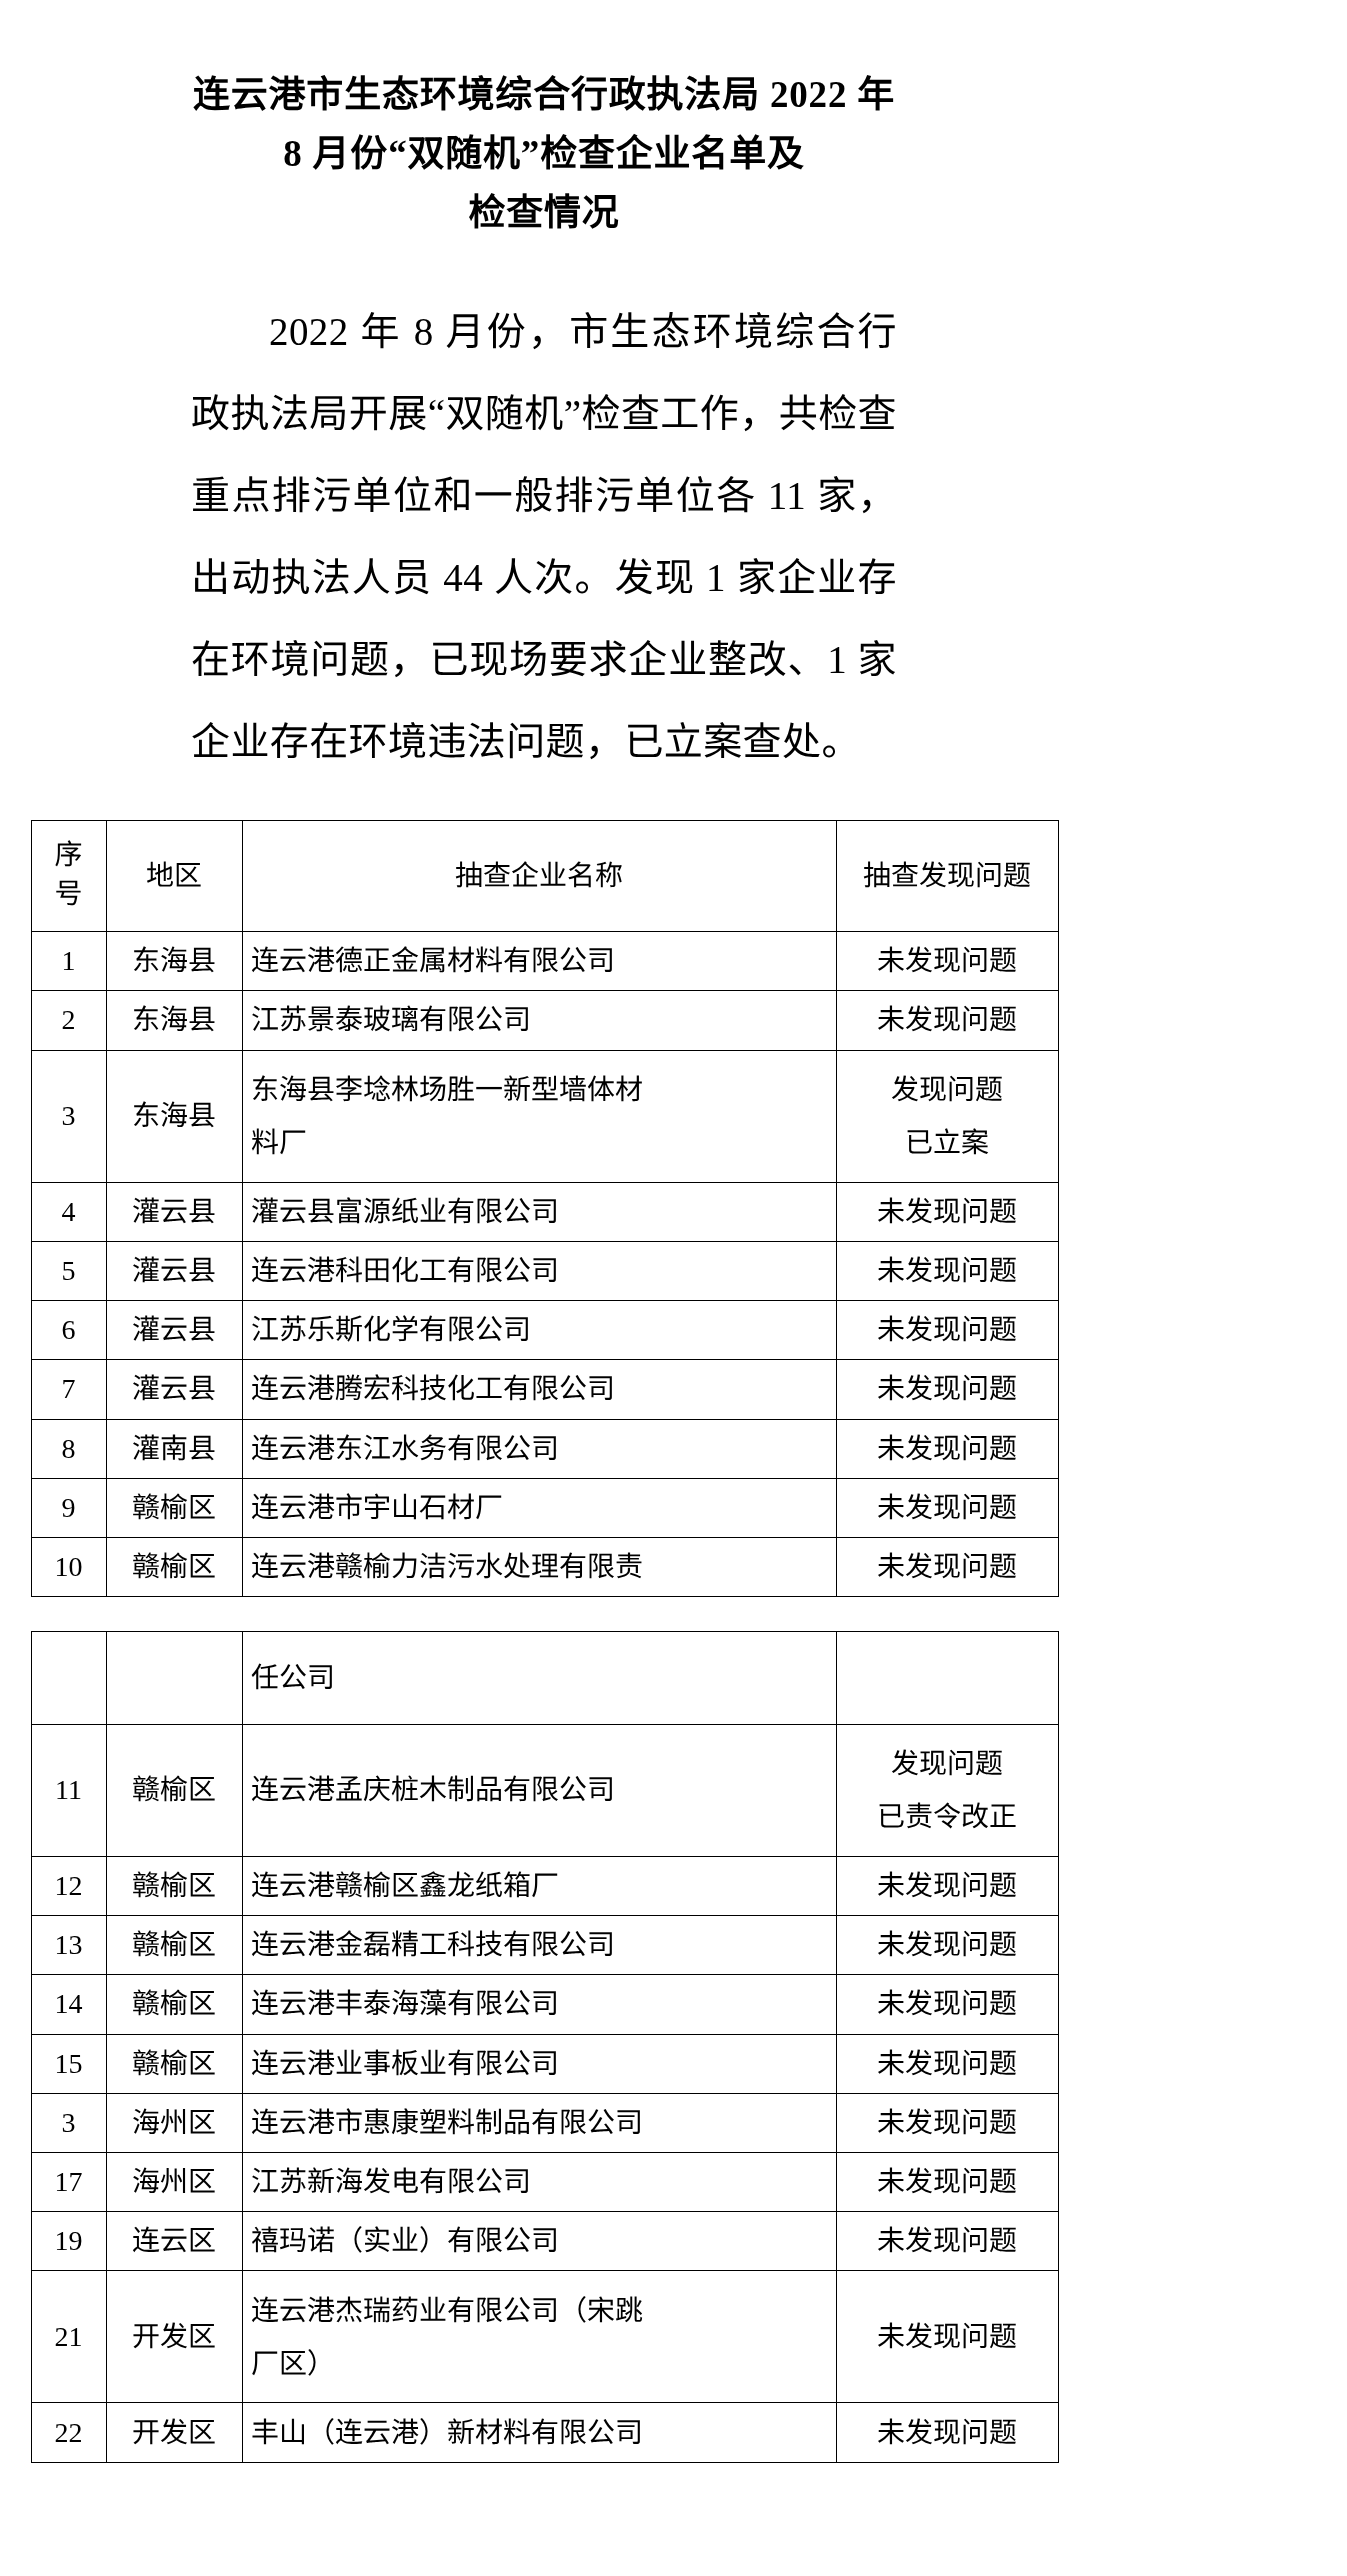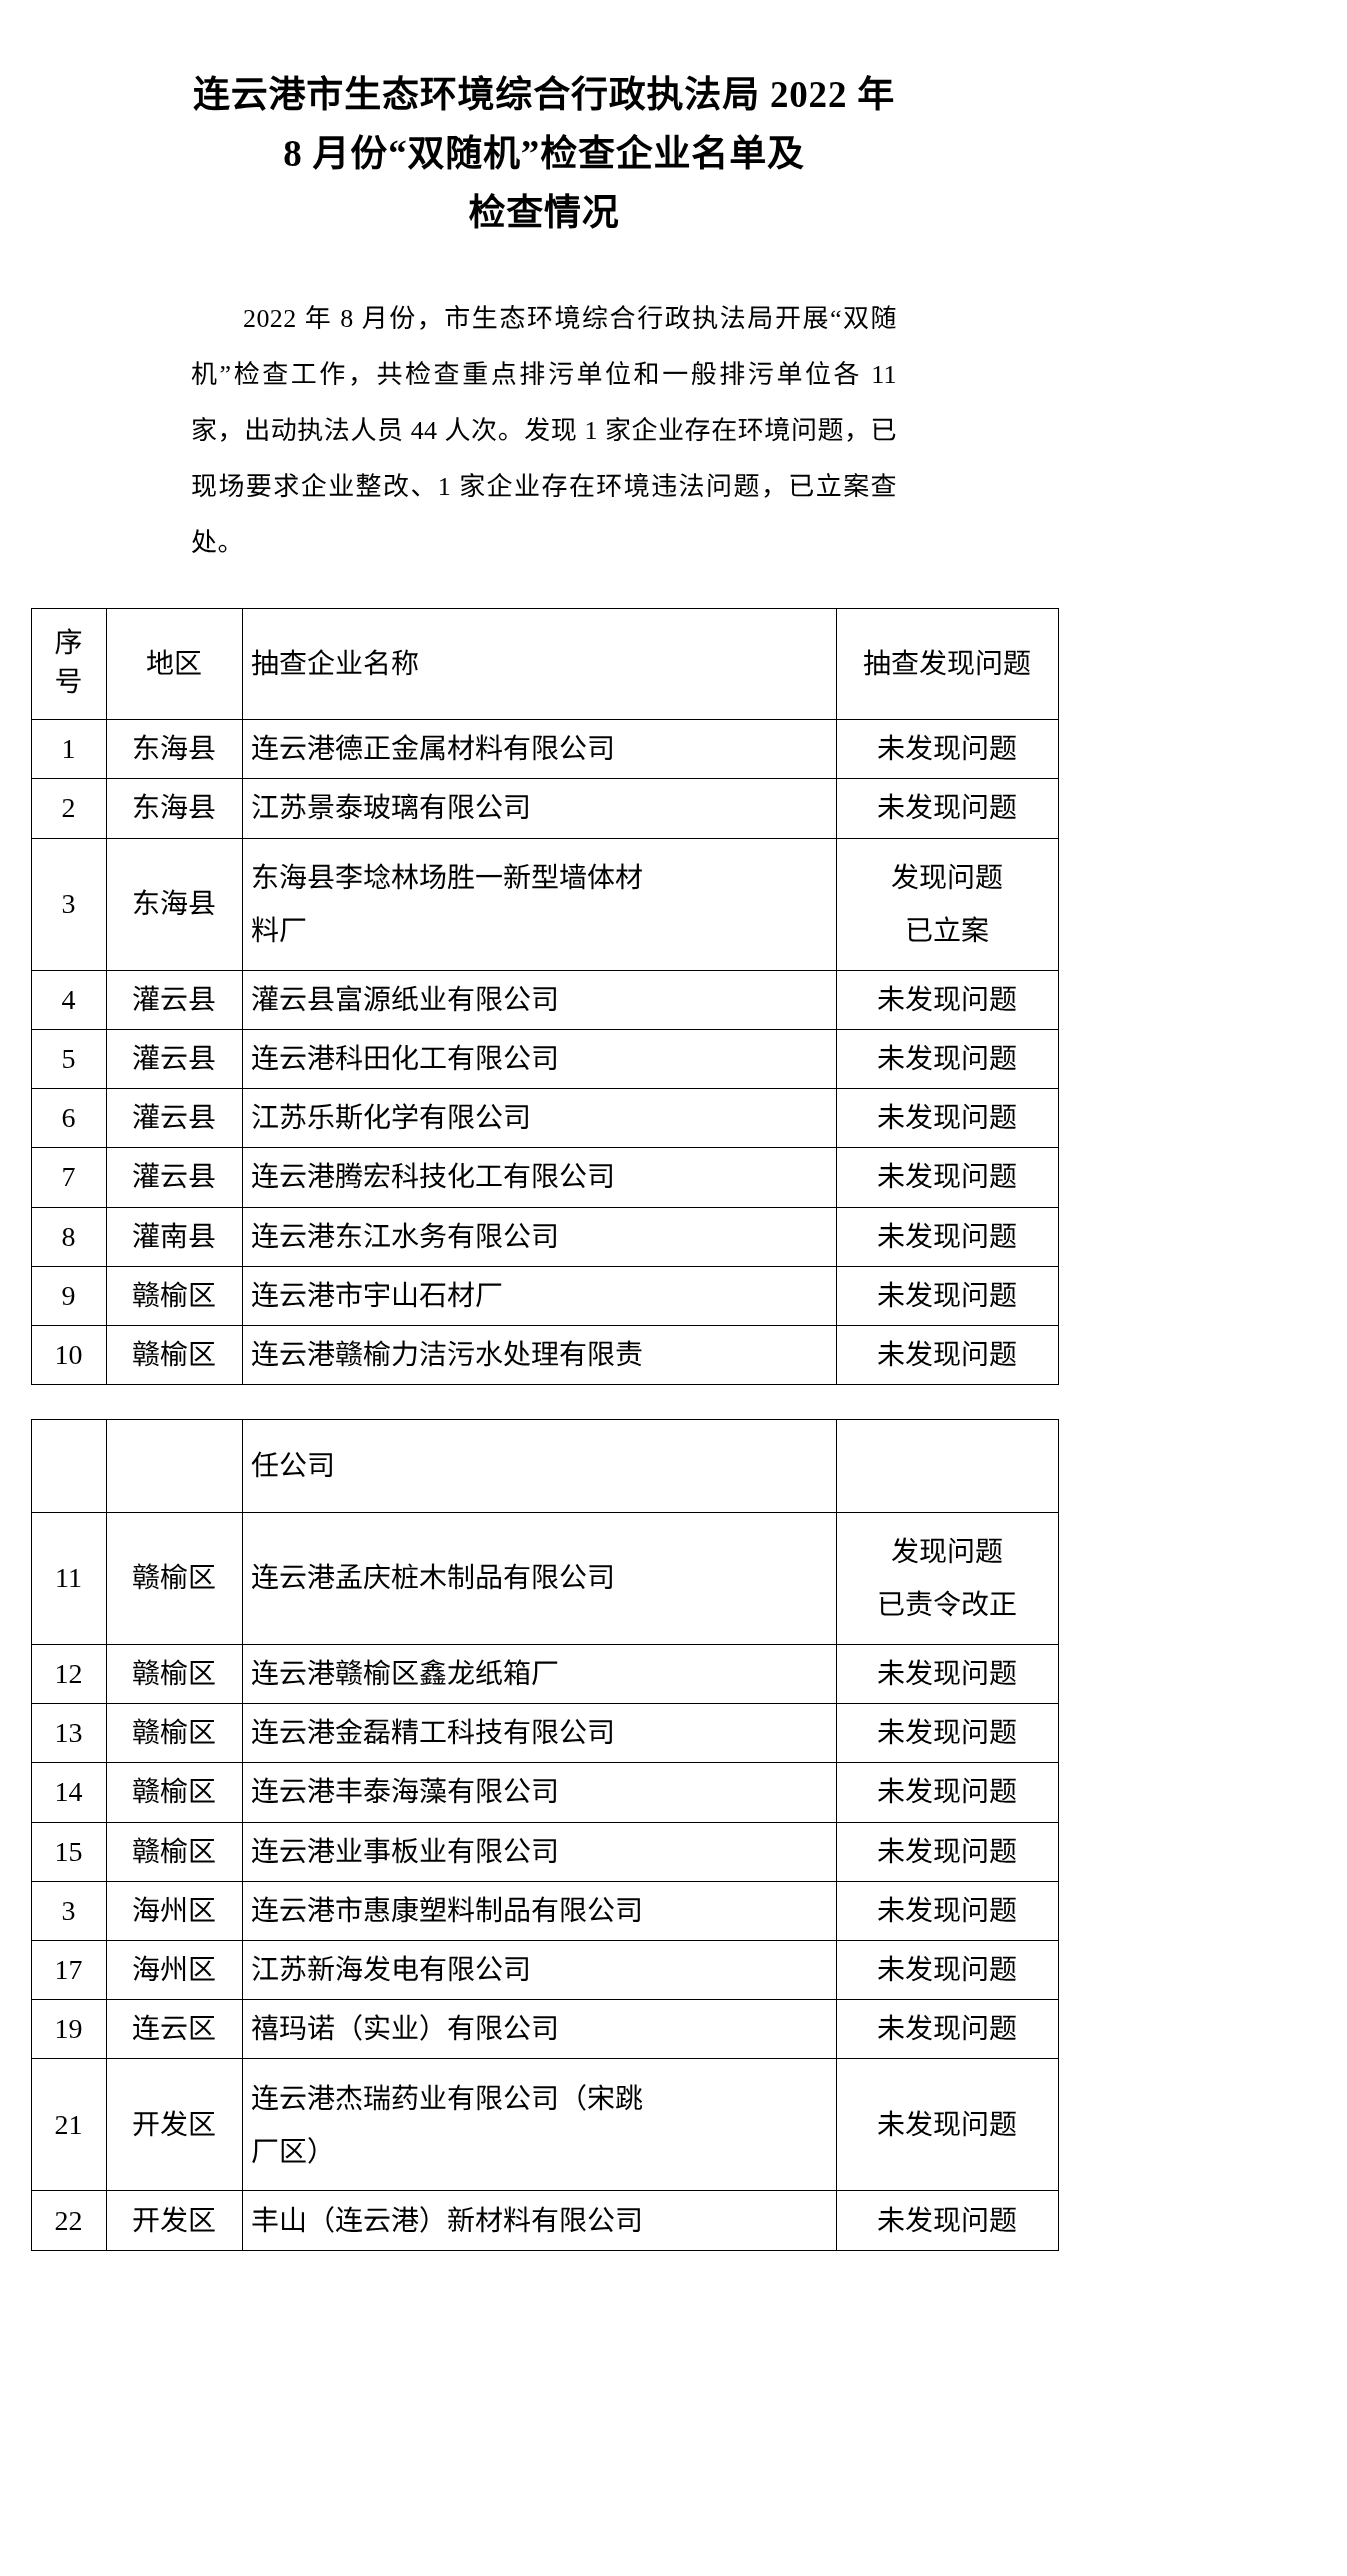--- a/index.html
+++ b/index.html
@@ -35,22 +35,22 @@
     padding-right: 161px;
   }
   .doc-title .tline {
     display: block;
     white-space: nowrap;
   }
 
   
   .body-para {
     margin: 49px 191px 0 191px;
-    font-size: 26px;
-    line-height: 56px;
+    font-size: 39px;
+    line-height: 82px;
     text-align: justify;
     text-justify: inter-ideograph;
     text-indent: 2em;
     letter-spacing: 0.4px;
   }
 
   
   .table-wrap {
     margin: 37px auto 0 auto;
     width: 1027px;
@@ -120,21 +120,21 @@
       </colgroup>
       <thead>
         <tr>
           <td class="c-idx-cell">
             <span class="hdr-stack">
               <span>序</span>
               <span>号</span>
             </span>
           </td>
           <td class="c-area-cell">地区</td>
-          <td class="c-name-cell" style="text-align:left;">抽查企业名称</td>
+          <td class="c-name-cell" style="text-align:center;">抽查企业名称</td>
           <td class="c-result-cell">抽查发现问题</td>
         </tr>
       </thead>
       <tbody>
         <tr>
           <td class="c-idx-cell">1</td>
           <td class="c-area-cell">东海县</td>
           <td class="c-name-cell">连云港德正金属材料有限公司</td>
           <td class="c-result-cell">未发现问题</td>
         </tr>

